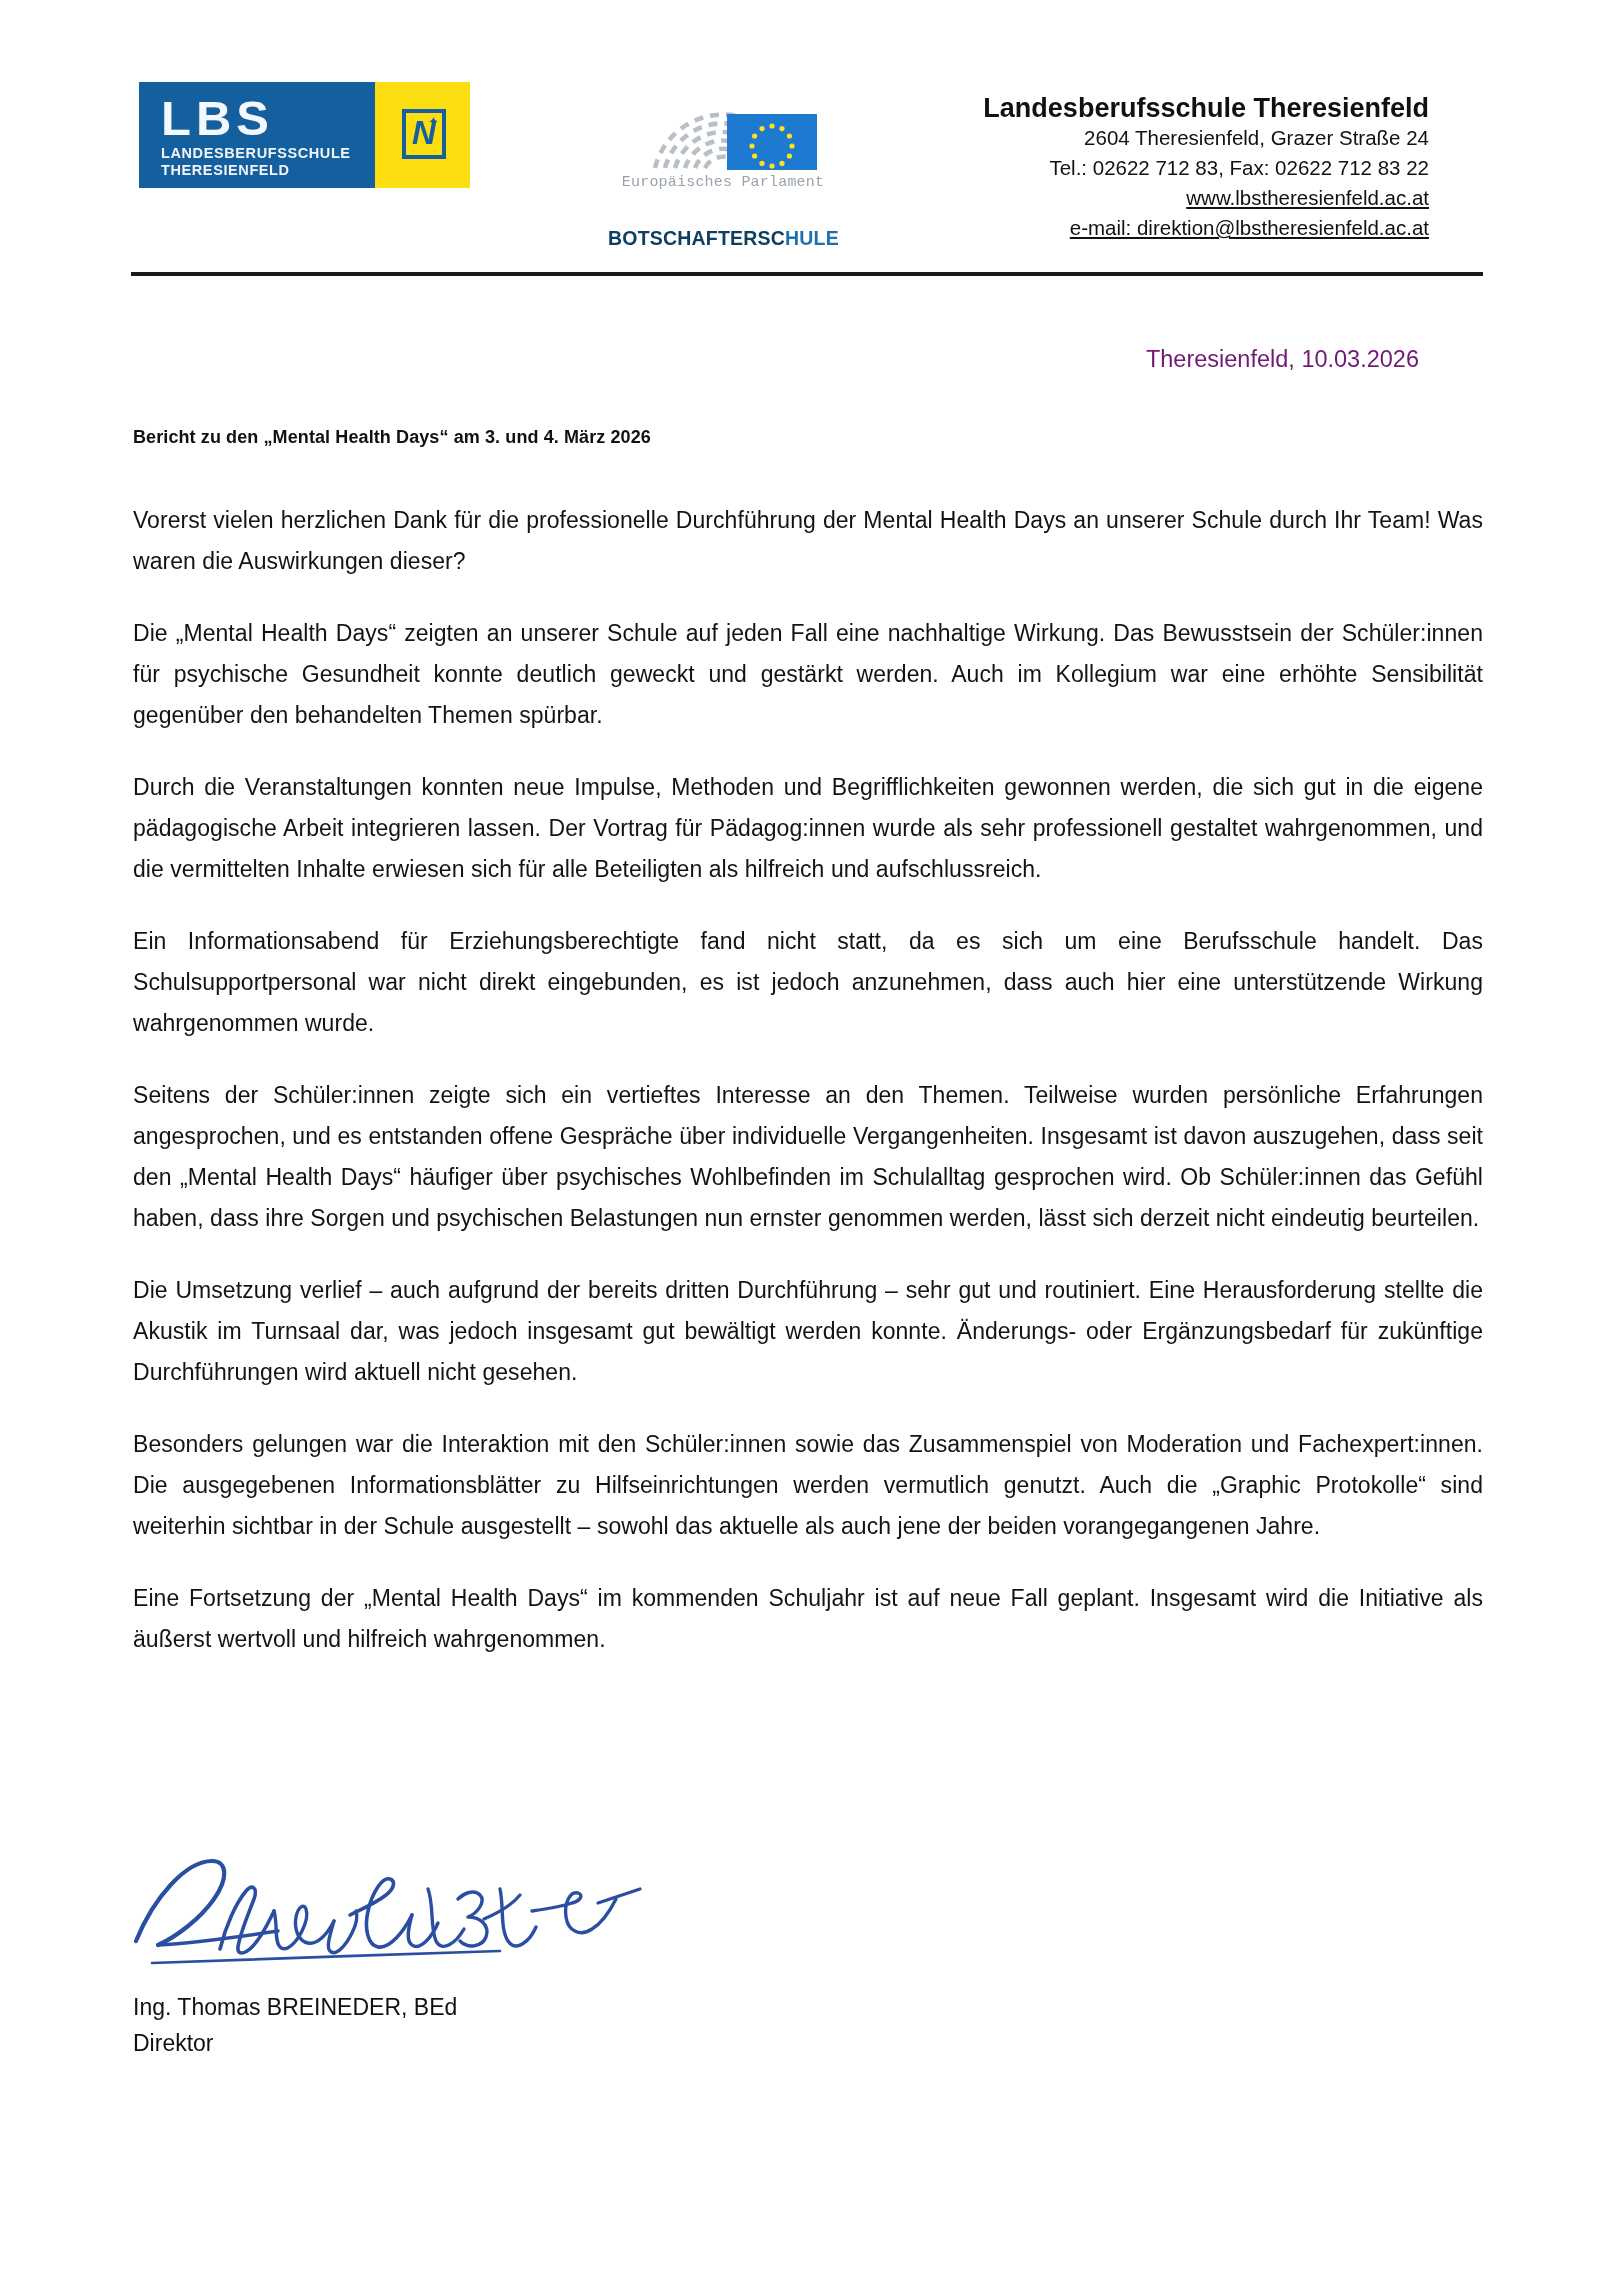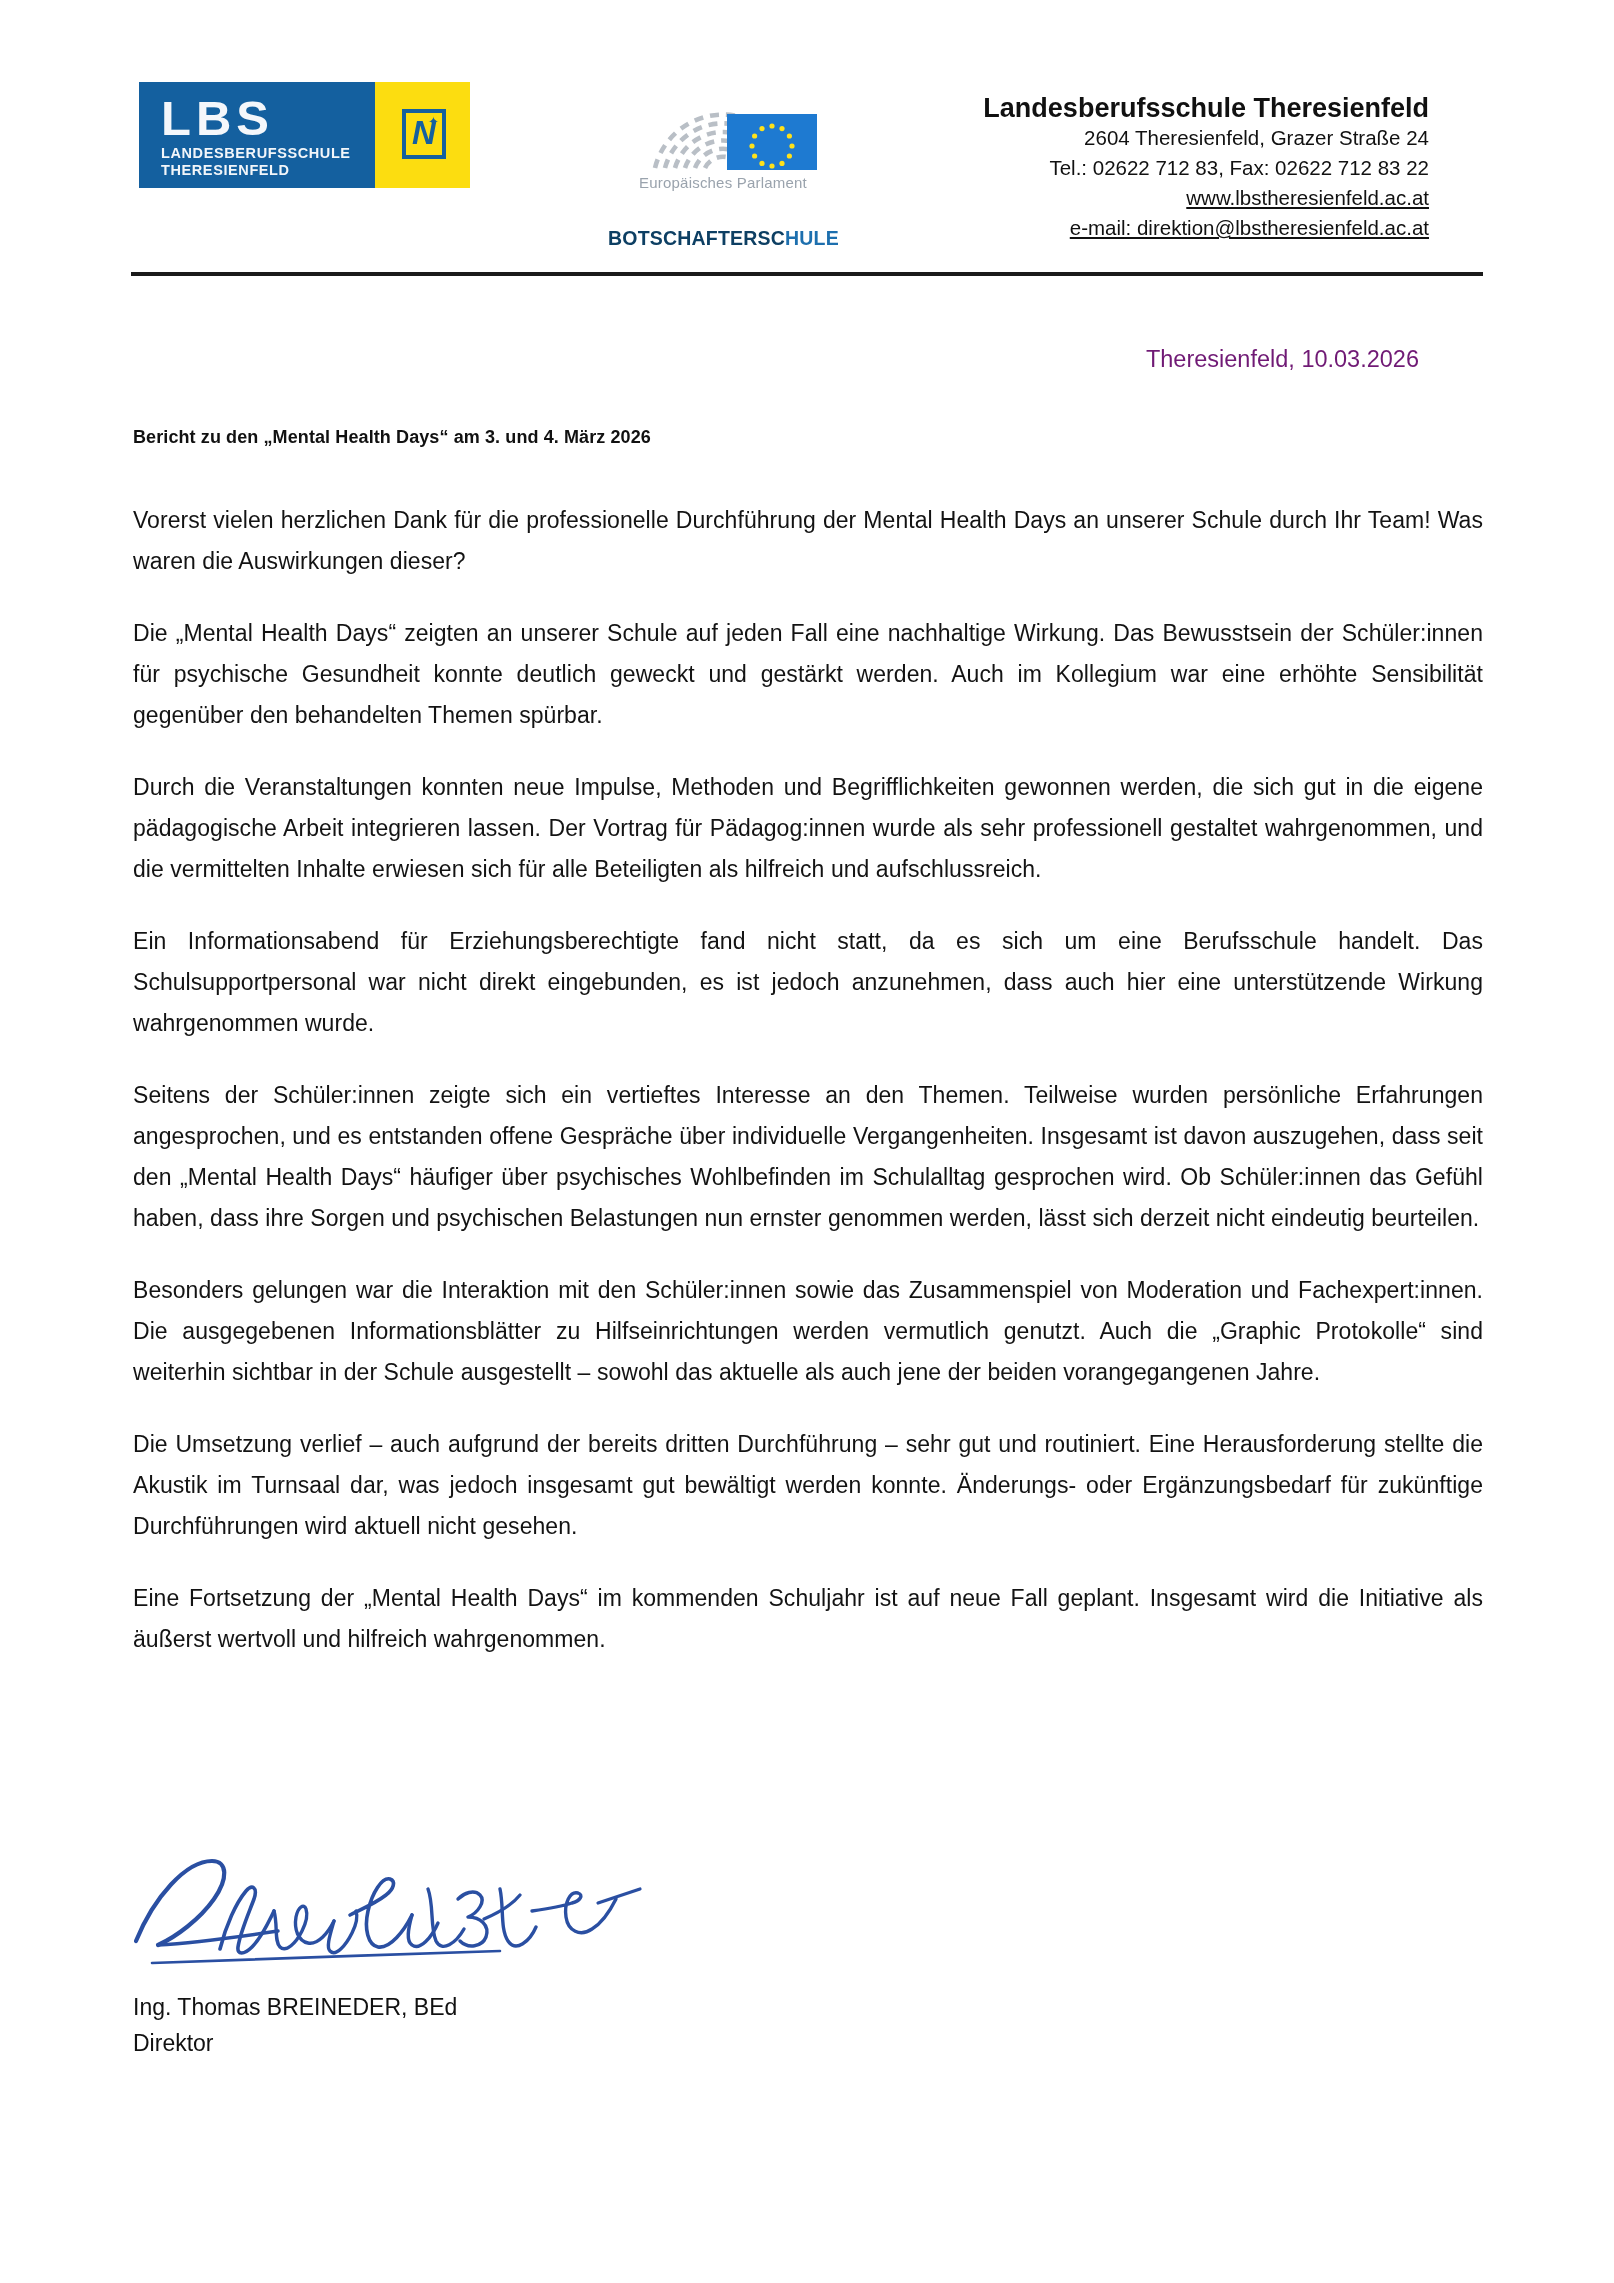--- a/index.html
+++ b/index.html
@@ -118,21 +118,21 @@
   }
   .ep-mark {
     position: relative;
     width: 200px;
     height: 96px;
     margin: 0 auto;
   }
   .ep-mark svg { display: block; }
   .ep-caption {
     text-align: center;
-    font-family: Liberation Sans, sans-serif;
+    font-family: Liberation Mono, monospace;
     font-size: 15px;
     color: #9aa3ad;
     letter-spacing: 0.2px;
     margin-top: 2px;
   }
   .ep-botschafter {
     text-align: center;
     font-family: "Liberation Sans", sans-serif;
     font-weight: 700;
     font-size: 19.5px;
@@ -297,22 +297,22 @@
   <div class="datum">Theresienfeld, 10.03.2026</div>
 
   <div class="betreff">Bericht zu den „Mental Health Days“ am 3. und 4. März 2026</div>
 
   <div class="body-text">
     <p>Vorerst vielen herzlichen Dank für die professionelle Durchführung der Mental Health Days an unserer Schule durch Ihr Team! Was waren die Auswirkungen dieser?</p>
     <p>Die „Mental Health Days“ zeigten an unserer Schule auf jeden Fall eine nachhaltige Wirkung. Das Bewusstsein der Schüler:innen für psychische Gesundheit konnte deutlich geweckt und gestärkt werden. Auch im Kollegium war eine erhöhte Sensibilität gegenüber den behandelten Themen spürbar.</p>
     <p>Durch die Veranstaltungen konnten neue Impulse, Methoden und Begrifflichkeiten gewonnen werden, die sich gut in die eigene pädagogische Arbeit integrieren lassen. Der Vortrag für Pädagog:innen wurde als sehr professionell gestaltet wahrgenommen, und die vermittelten Inhalte erwiesen sich für alle Beteiligten als hilfreich und aufschlussreich.</p>
     <p>Ein Informationsabend für Erziehungsberechtigte fand nicht statt, da es sich um eine Berufsschule handelt. Das Schulsupportpersonal war nicht direkt eingebunden, es ist jedoch anzunehmen, dass auch hier eine unterstützende Wirkung wahrgenommen wurde.</p>
     <p>Seitens der Schüler:innen zeigte sich ein vertieftes Interesse an den Themen. Teilweise wurden persönliche Erfahrungen angesprochen, und es entstanden offene Gespräche über individuelle Vergangenheiten. Insgesamt ist davon auszugehen, dass seit den „Mental Health Days“ häufiger über psychisches Wohlbefinden im Schulalltag gesprochen wird. Ob Schüler:innen das Gefühl haben, dass ihre Sorgen und psychischen Belastungen nun ernster genommen werden, lässt sich derzeit nicht eindeutig beurteilen.</p>
+    <p>Die Umsetzung verlief – auch aufgrund der bereits dritten Durchführung – sehr gut und routiniert. Eine Herausforderung stellte die Akustik im Turnsaal dar, was jedoch insgesamt gut bewältigt werden konnte. Änderungs- oder Ergänzungsbedarf für zukünftige Durchführungen wird aktuell nicht gesehen.</p>
     <p>Besonders gelungen war die Interaktion mit den Schüler:innen sowie das Zusammenspiel von Moderation und Fachexpert:innen. Die ausgegebenen Informationsblätter zu Hilfseinrichtungen werden vermutlich genutzt. Auch die „Graphic Protokolle“ sind weiterhin sichtbar in der Schule ausgestellt – sowohl das aktuelle als auch jene der beiden vorangegangenen Jahre.</p>
-    <p>Die Umsetzung verlief – auch aufgrund der bereits dritten Durchführung – sehr gut und routiniert. Eine Herausforderung stellte die Akustik im Turnsaal dar, was jedoch insgesamt gut bewältigt werden konnte. Änderungs- oder Ergänzungsbedarf für zukünftige Durchführungen wird aktuell nicht gesehen.</p>
     <p class="last">Eine Fortsetzung der „Mental Health Days“ im kommenden Schuljahr ist auf neue Fall geplant. Insgesamt wird die Initiative als äußerst wertvoll und hilfreich wahrgenommen.</p>
   </div>
 
   <div class="signature">
     <svg width="520" height="140" viewBox="0 0 520 140" aria-hidden="true">
       <g fill="none" stroke="#2a4fa2" stroke-linecap="round" stroke-linejoin="round">
         <path d="M8 96 C26 52 58 16 84 16 C100 16 100 34 86 54 C72 74 48 92 30 100" stroke-width="4.2"></path>
         <path d="M30 100 C70 98 110 92 150 86" stroke-width="3.4"></path>
         <path d="M92 104 C98 80 108 58 118 46 C124 39 130 42 126 54 C120 70 112 88 110 102
                  C109 110 116 110 124 102 C134 92 140 78 146 66" stroke-width="3.6"></path>

